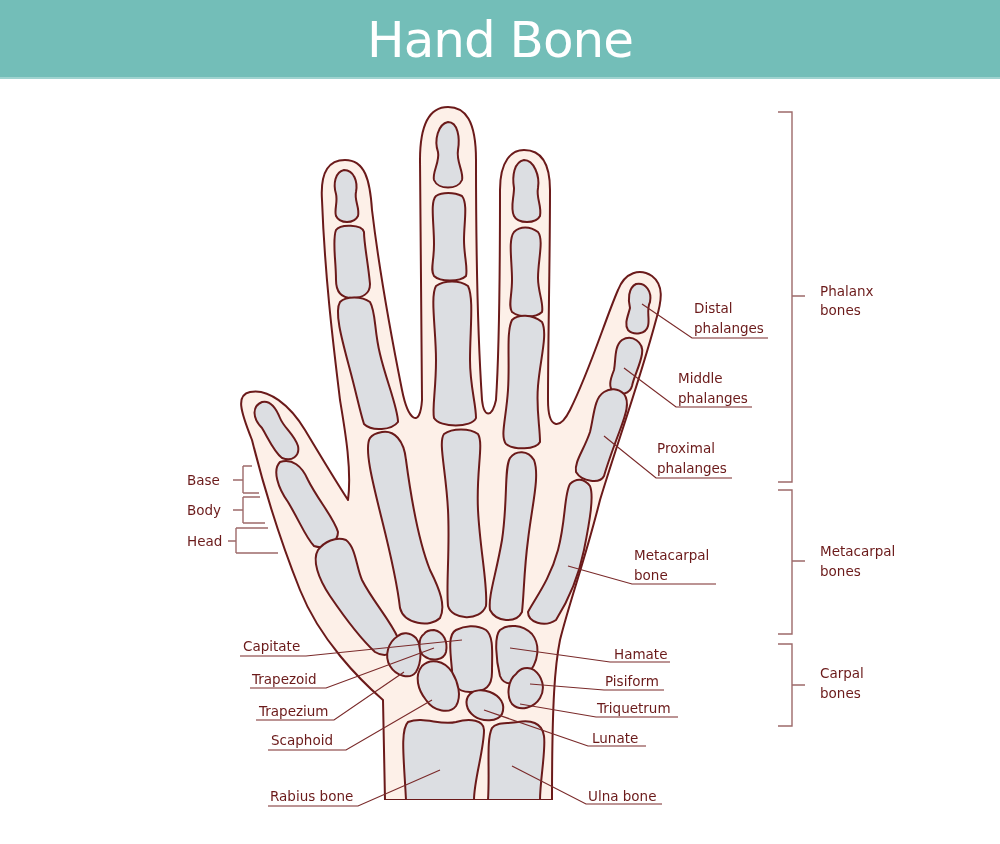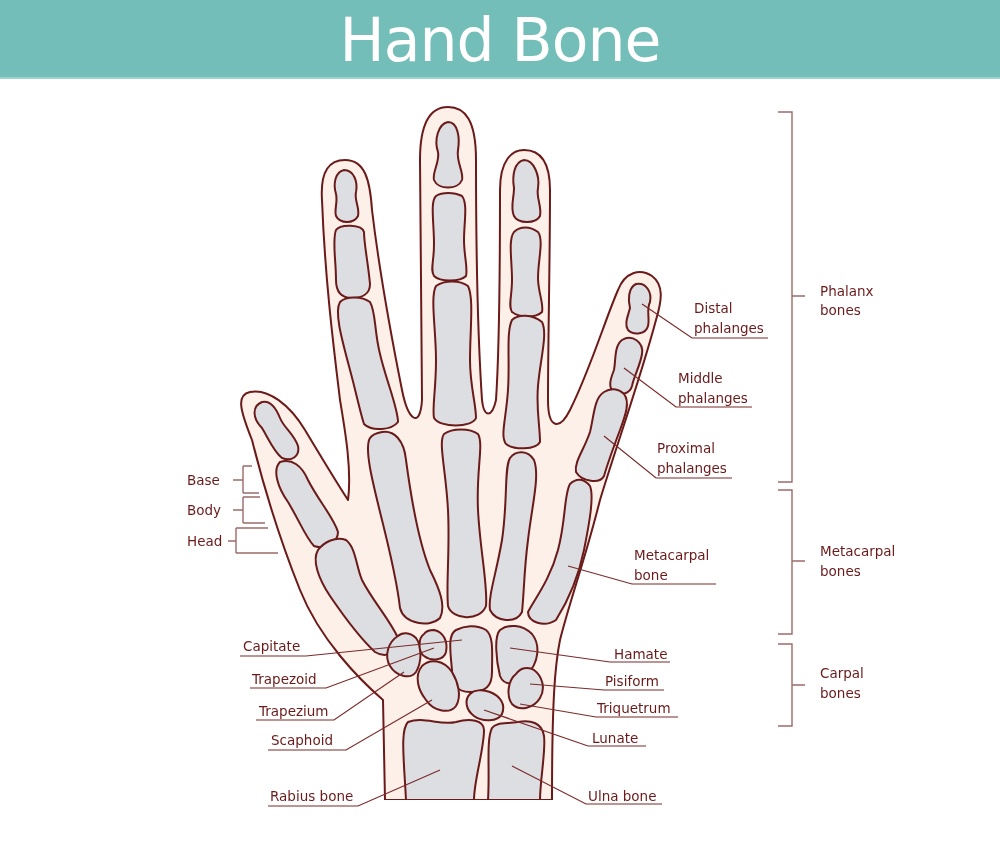--- a/index.html
+++ b/index.html
@@ -1,18 +1,18 @@
 <!DOCTYPE html>
 <html><head>
 <meta charset="utf-8">
 <style>
   html, body { margin:0; padding:0; background:#ffffff; }
   body { width:1000px; height:844px; position:relative; overflow:hidden; font-family:"Liberation Sans", sans-serif; }
   .header { position:absolute; left:0; top:0; width:1000px; height:77px; background:#73beb8; border-bottom:2px solid #9fd3cf; }
-  .title { position:absolute; left:0; top:0; width:1000px; height:81px; line-height:80px; text-align:center; color:#ffffff; font-size:60px; font-family:"DejaVu Sans", sans-serif; letter-spacing:-1px; }
+  .title { position:absolute; left:0; top:0; width:1000px; height:81px; line-height:80px; text-align:center; color:#ffffff; font-size:50px; font-family:"DejaVu Sans", sans-serif; letter-spacing:-1px; }
   svg { position:absolute; left:0; top:0; }
   .lbl { font-family:"DejaVu Sans", sans-serif; font-size:13.5px; fill:#6b1a1a; }
   .skin { fill:#fdf0e8; stroke:#6b1a1a; stroke-width:2; stroke-linejoin:round; }
   .bone { fill:#dcdee2; stroke:#6b1a1a; stroke-width:2; stroke-linejoin:round; }
   .lead { stroke:#7a2a2a; stroke-width:1.2; fill:none; }
   .brk { stroke:#9d6a6a; stroke-width:1.4; fill:none; }
 </style>
 </head>
 <body>
 

